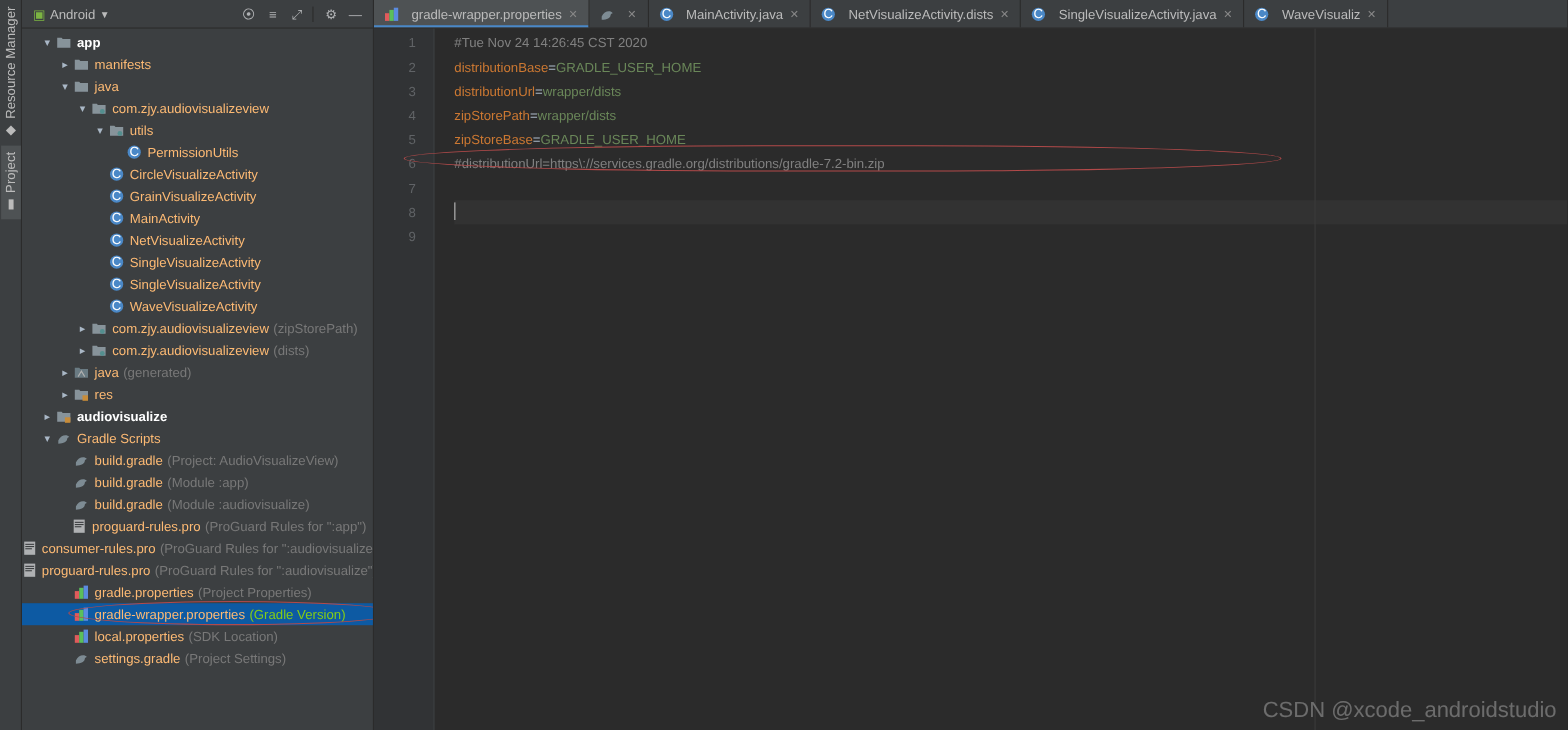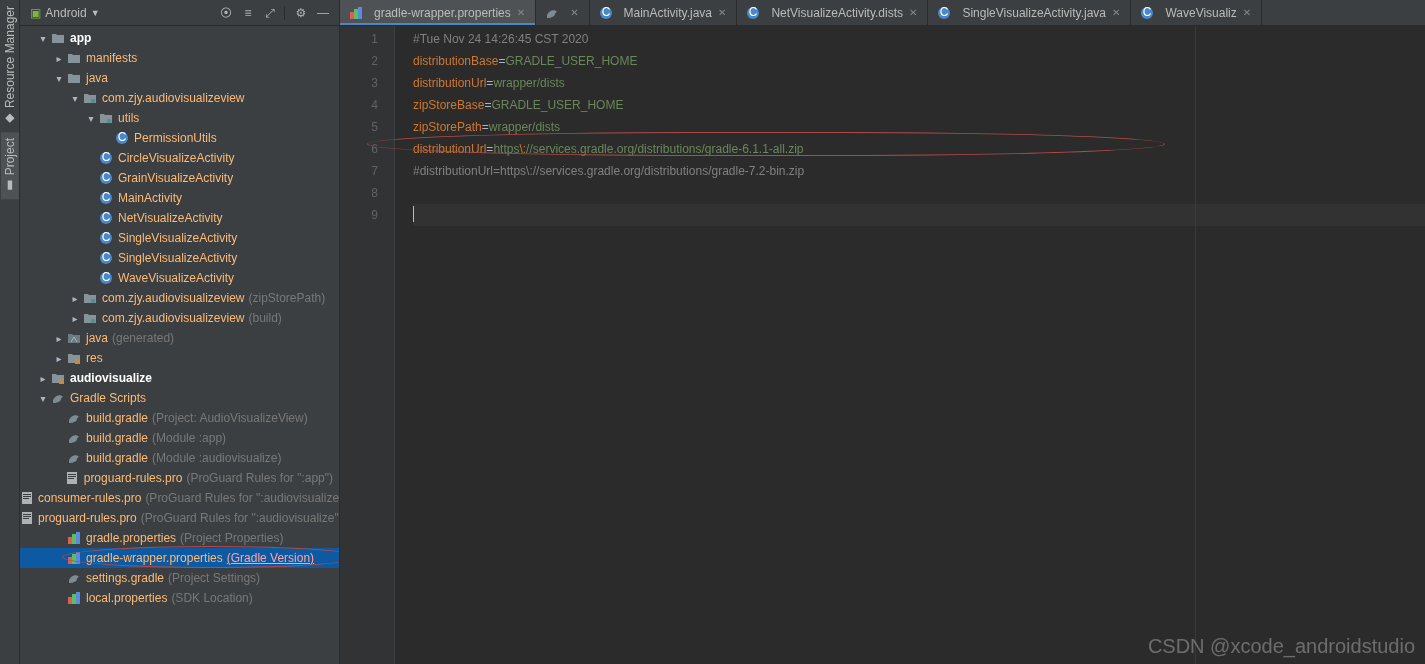--- a/index.html
+++ b/index.html
@@ -22,21 +22,21 @@
 .tree { flex: 1 1 auto; overflow: auto; padding: 2px 0; }
 .tree-row { display: flex; align-items: center; height: 20px; padding-right: 6px; white-space: nowrap; cursor: pointer; position: relative; }
 .tree-row.selected { background: #0d5aa3; color: #ffffff; }
 .tree-indent { display: inline-block; width: 16px; height: 100%; }
 .tree-arrow { width: 14px; display: inline-flex; justify-content: center; color: #a9b7c6; font-size: 10px; }
 .tree-icon { width: 16px; height: 16px; display: inline-flex; align-items: center; justify-content: center; margin-right: 4px; }
 .tree-label { color: #fdba74; }
 .tree-label.bold { font-weight: bold; color: #ffffff; }
 .tree-hint { color: #787878; margin-left: 4px; }
 .tree-hint.link { color: #5e96bc; }
-.tree-row.selected .tree-hint.link { color: #fca5a5; text-decoration: underline; }
+.tree-row.selected .tree-hint.link { color: #84cc16; }
 
 
 .ellipse-sel { position: absolute; border: 1px solid #b34a4a; border-radius: 50%/50%; pointer-events: none; }
 
 
 .editor-col { flex: 1 1 auto; display: flex; flex-direction: column; min-width: 0; }
 
 .tab-bar { height: 26px; background: #3c3f41; display: flex; align-items: stretch; border-bottom: 1px solid #2b2b2b; overflow: hidden; }
 .tab { display: flex; align-items: center; padding: 0 10px 0 8px; gap: 6px; color: #bbbbbb; cursor: pointer; border-right: 1px solid #2b2b2b; font-size: 12px; }
 .tab.active { background: #4e5254; box-shadow: inset 0 -2px 0 0 #4a88c7; }
@@ -302,21 +302,21 @@
           <span class="tree-indent"></span>
           <span class="tree-indent"></span>
           <span class="tree-arrow">▸</span>
           <span class="tree-icon">
             <svg width="14" height="14" viewBox="0 0 14 14">
               <path fill="#87939a" d="M1 3h4l1 1h7v8H1z"></path>
               <circle cx="10" cy="10" r="2.2" fill="#548f8f"></circle>
             </svg>
           </span>
           <span class="tree-label">com.zjy.audiovisualizeview</span>
-          <span class="tree-hint">(build)</span>
+          <span class="tree-hint">(dists)</span>
         </div>
         <div class="tree-row">
           <span class="tree-indent"></span>
           <span class="tree-indent"></span>
           <span class="tree-arrow">▸</span>
           <span class="tree-icon">
             <svg width="14" height="14" viewBox="0 0 14 14">
               <path fill="#6a7b83" d="M1 3h4l1 1h7v8H1z"></path>
               <path stroke="#b0b0b0" stroke-width="1" fill="none" d="M4 11l3-5 3 5"></path>
             </svg>
@@ -466,39 +466,39 @@
           <span class="tree-label">gradle-wrapper.properties</span>
           <span class="tree-hint link">(Gradle Version)</span>
           <div class="ellipse-sel" style="left: 42px; top: -2px; width: 300px; height: 22px;"></div>
         </div>
         <div class="tree-row">
           <span class="tree-indent"></span>
           <span class="tree-indent"></span>
           <span class="tree-arrow"></span>
           <span class="tree-icon">
             <svg width="14" height="14" viewBox="0 0 14 14">
-              <path fill="#7d8b93" d="M2 9c2-5 8-6 10-3-1 0-2 1-2 2 0 2-3 4-8 4z"></path>
-            </svg>
-          </span>
-          <span class="tree-label">settings.gradle</span>
-          <span class="tree-hint">(Project Settings)</span>
-        </div>
-        <div class="tree-row">
-          <span class="tree-indent"></span>
-          <span class="tree-indent"></span>
-          <span class="tree-arrow"></span>
-          <span class="tree-icon">
-            <svg width="14" height="14" viewBox="0 0 14 14">
               <rect x="1" y="6" width="4" height="7" fill="#e05b5b"></rect>
               <rect x="5" y="3" width="4" height="10" fill="#5bbf5b"></rect>
               <rect x="9" y="1" width="4" height="12" fill="#5b8be0"></rect>
             </svg>
           </span>
           <span class="tree-label">local.properties</span>
           <span class="tree-hint">(SDK Location)</span>
+        </div>
+        <div class="tree-row">
+          <span class="tree-indent"></span>
+          <span class="tree-indent"></span>
+          <span class="tree-arrow"></span>
+          <span class="tree-icon">
+            <svg width="14" height="14" viewBox="0 0 14 14">
+              <path fill="#7d8b93" d="M2 9c2-5 8-6 10-3-1 0-2 1-2 2 0 2-3 4-8 4z"></path>
+            </svg>
+          </span>
+          <span class="tree-label">settings.gradle</span>
+          <span class="tree-hint">(Project Settings)</span>
         </div>
       </div>
   </div>
 
   <div class="editor-col">
     <div class="tab-bar" id="tabs">
         <div class="tab active">
           <span class="tree-icon">
             <svg width="14" height="14" viewBox="0 0 14 14">
               <rect x="1" y="6" width="4" height="7" fill="#e05b5b"></rect>
@@ -569,23 +569,22 @@
           <div>7</div>
           <div>8</div>
           <div>9</div>
         </div>
       <div class="code-lines" id="codelines">
         <div class="margin-line"></div>
         <div class="code-ellipse" style="left:-28px;top:106px;width:798px;height:24px;"></div>
       <div class="line"><span class="tok-comment">#Tue Nov 24 14:26:45 CST 2020</span></div>
           <div class="line"><span class="tok-key">distributionBase</span><span class="tok-eq">=</span><span class="tok-val">GRADLE_USER_HOME</span></div>
           <div class="line"><span class="tok-key">distributionUrl</span><span class="tok-eq">=</span><span class="tok-val">wrapper/dists</span></div>
+          <div class="line"><span class="tok-key">zipStorePath</span><span class="tok-eq">=</span><span class="tok-val">wrapper/dists</span></div>
           <div class="line"><span class="tok-key">zipStoreBase</span><span class="tok-eq">=</span><span class="tok-val">GRADLE_USER_HOME</span></div>
-          <div class="line"><span class="tok-key">zipStorePath</span><span class="tok-eq">=</span><span class="tok-val">wrapper/dists</span></div>
-          <div class="line"><span class="tok-key">distributionUrl</span><span class="tok-eq">=</span><span class="tok-val">https</span><span class="tok-esc">\:</span><span class="tok-val">//services.gradle.org/distributions/gradle-6.1.1-all.zip</span></div>
           <div class="line"><span class="tok-comment">#distributionUrl=https\://services.gradle.org/distributions/gradle-7.2-bin.zip</span></div>
           <div class="line"></div>
           <div class="line current"><span class="caret"></span></div>
         </div>
     </div>
   </div>
 
   <div class="watermark">CSDN @xcode_androidstudio</div>
 </div>
 

